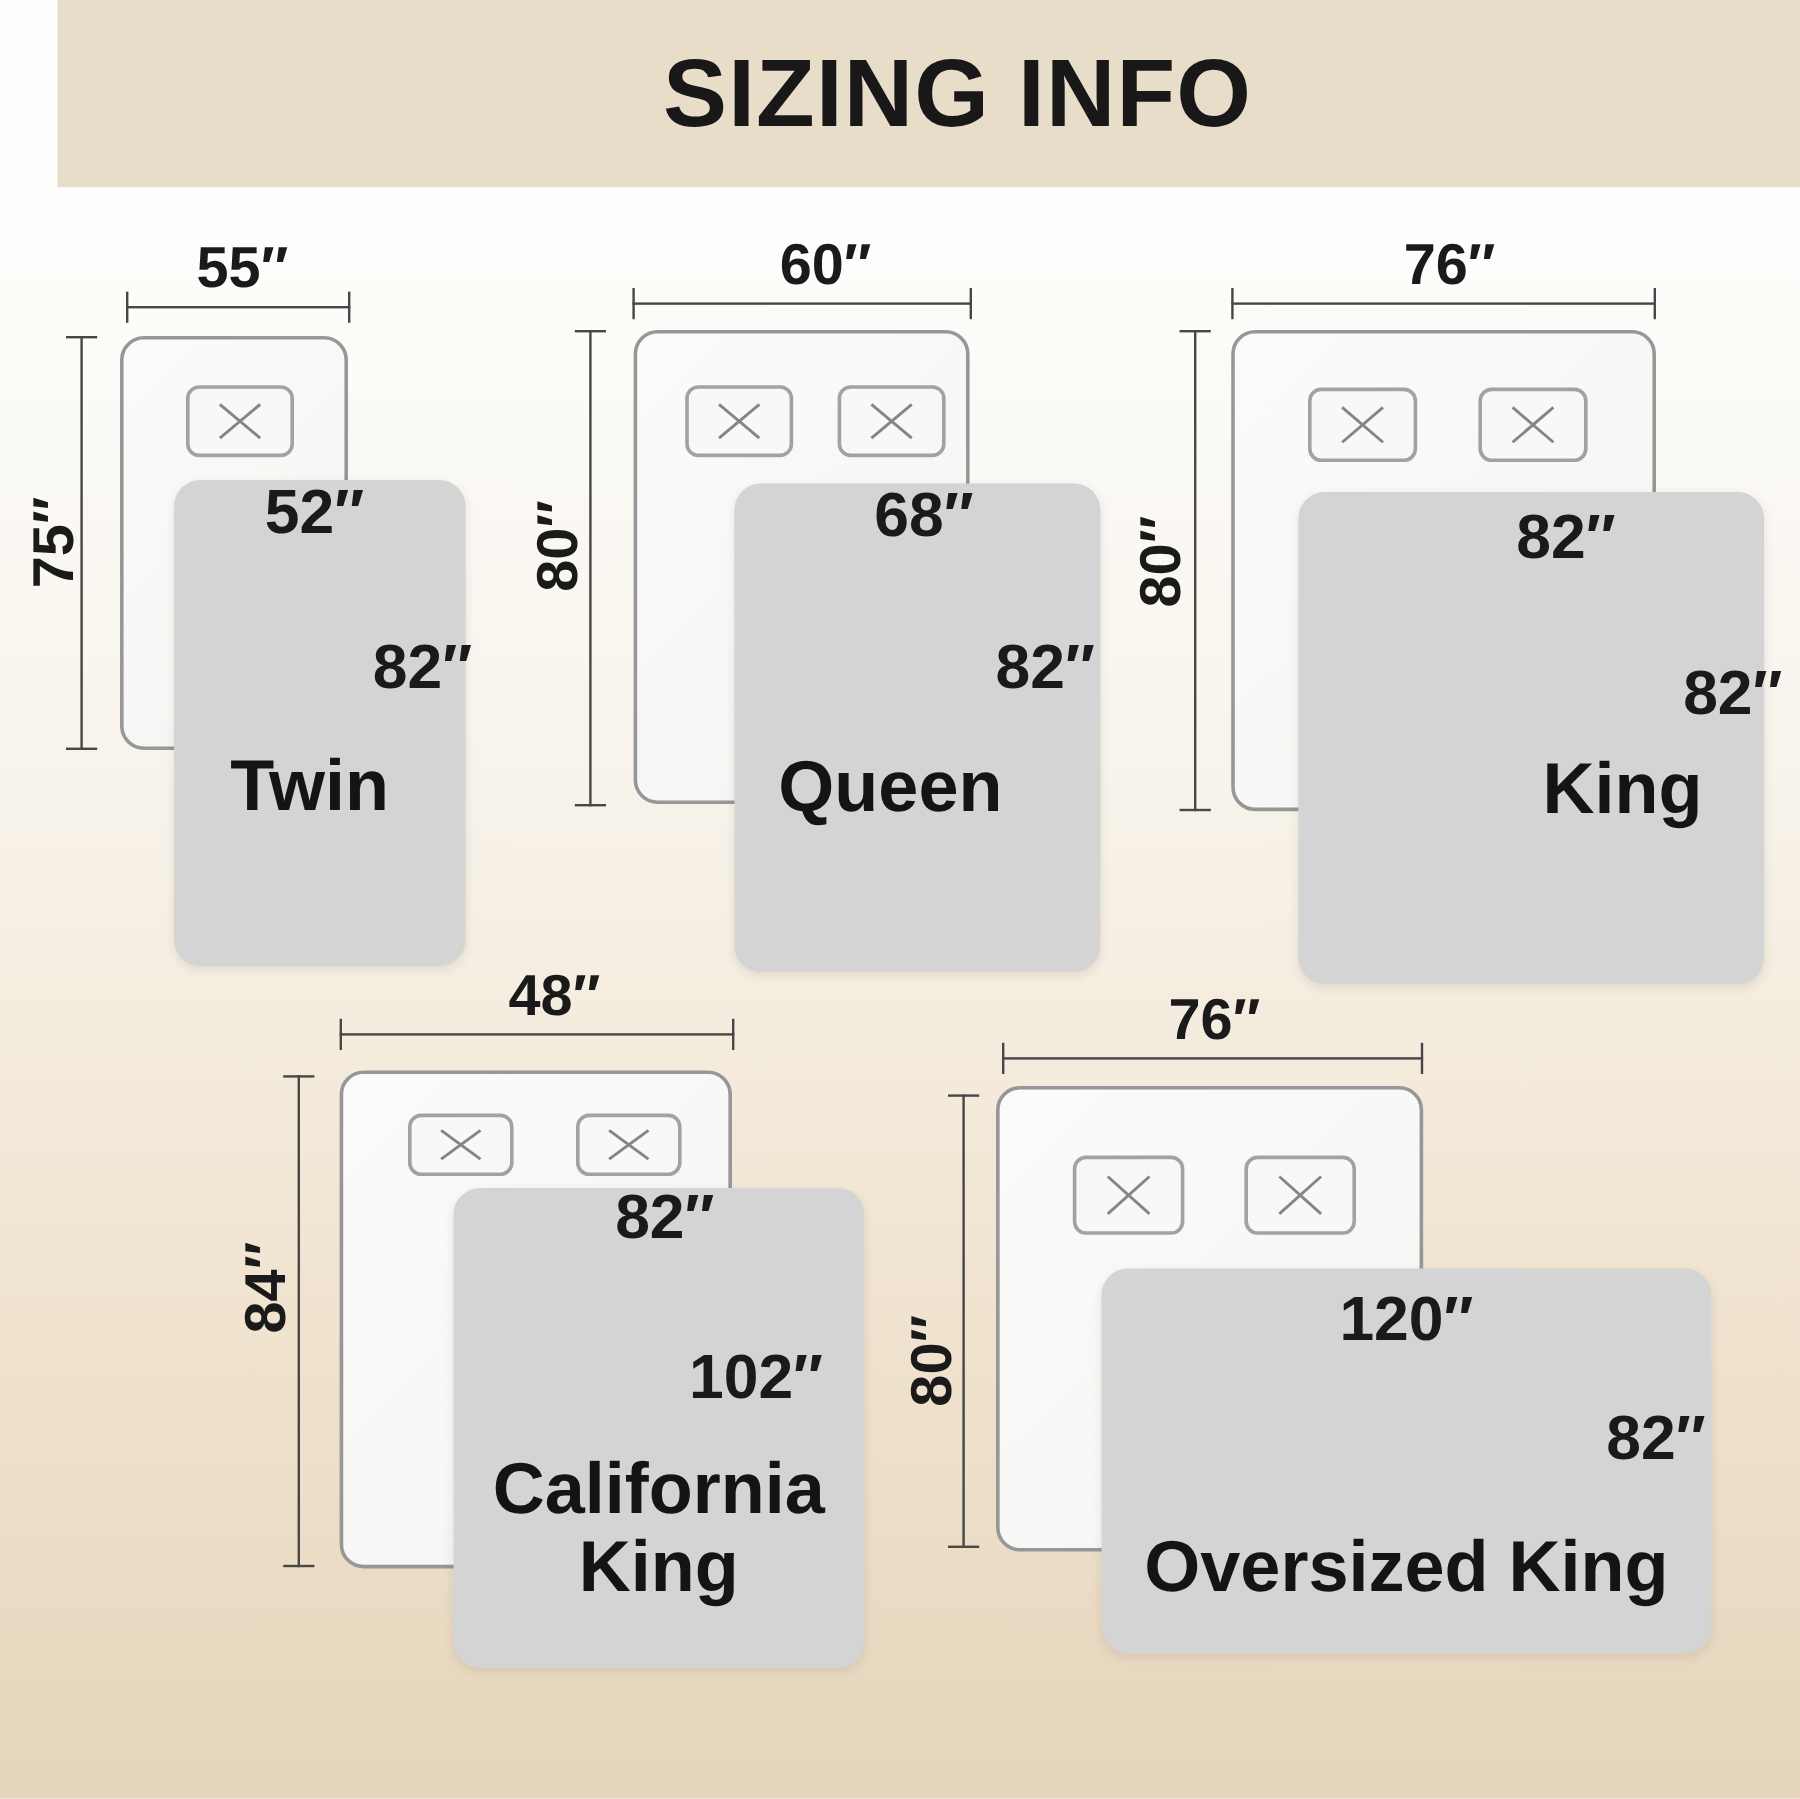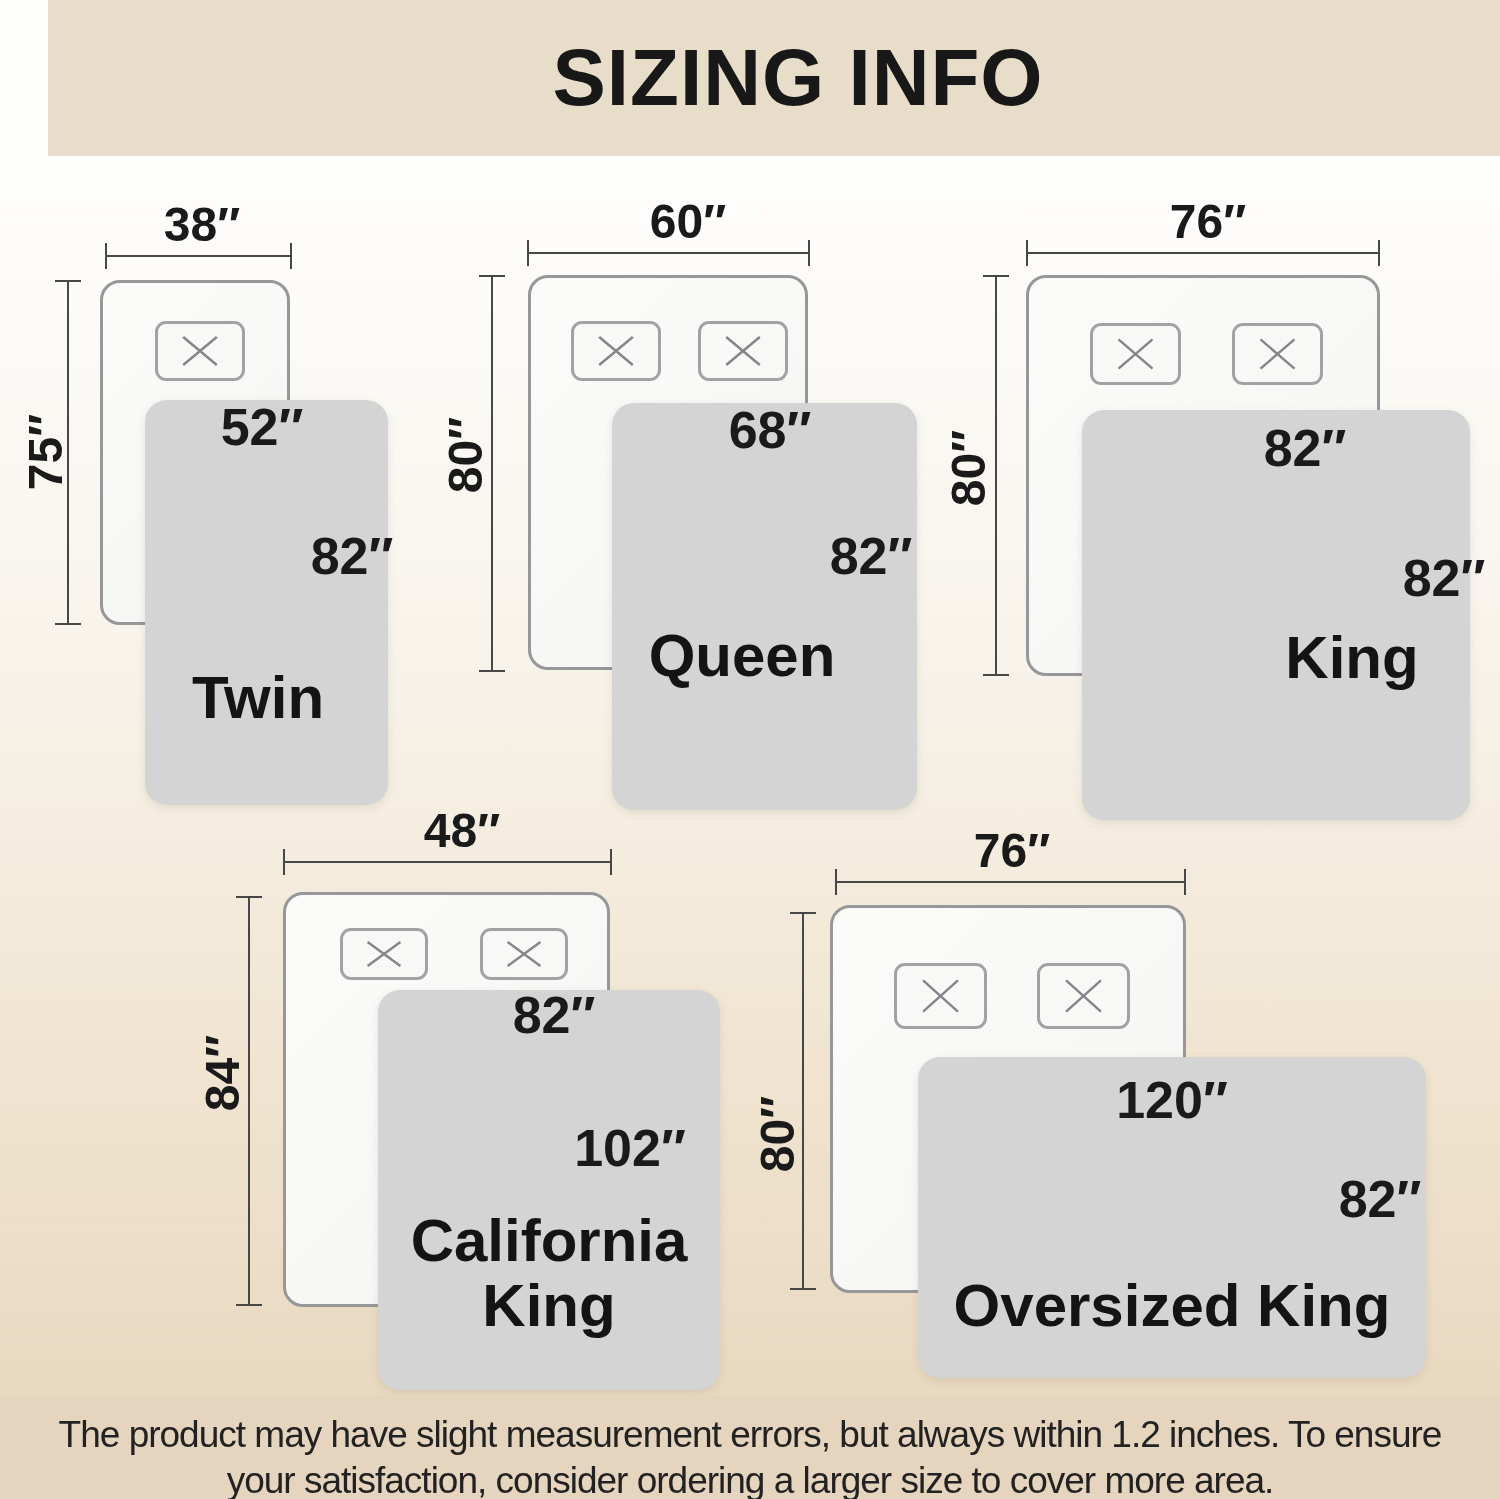--- a/index.html
+++ b/index.html
@@ -45,39 +45,39 @@
   <div id="header" class="band">
     <h1>SIZING INFO</h1>
   </div>
 
   <div>
     <div class="hdim" style="left:105px;top:243px;width:187px;">
       <span class="vt l"></span>
       <span class="hl"></span>
       <span class="vt r"></span>
     </div>
-    <div class="dim-label" style="left:202px;top:224px;">38″</div>
+    <div class="dim-label" style="left:202px;top:224px;">55″</div>
     <div class="vdim" style="left:55px;top:280px;height:345px;">
       <span class="ht t"></span>
       <span class="vl"></span>
       <span class="ht b"></span>
     </div>
     <div class="dim-label rot" style="left:45px;top:452px;">75″</div>
     <div class="mattress" style="left:100px;top:280px;width:190px;height:345px;">
       <div class="pillow" style="left:52px;top:38px;width:90px;height:60px;">
         <svg viewBox="0 0 100 100" preserveAspectRatio="none">
             <line x1="30" y1="24" x2="70" y2="76"></line>
             <line x1="70" y1="24" x2="30" y2="76"></line>
           </svg>
       </div>
     </div>
     <div class="blanket" style="left:145px;top:400px;width:243px;height:405px;"></div>
     <div class="num-label" style="left:262px;top:427px;">52″</div>
     <div class="num-label" style="left:352px;top:556px;">82″</div>
-    <div class="bed-name" style="left:258px;top:655px;margin-top:43px;">Twin</div>
+    <div class="bed-name" style="left:258px;top:655px;">Twin</div>
   </div>
 
   <div>
     <div class="hdim" style="left:527px;top:240px;width:283px;">
       <span class="vt l"></span>
       <span class="hl"></span>
       <span class="vt r"></span>
     </div>
     <div class="dim-label" style="left:688px;top:221px;">60″</div>
     <div class="vdim" style="left:479px;top:275px;height:397px;">
@@ -198,17 +198,14 @@
             <line x1="70" y1="24" x2="30" y2="76"></line>
           </svg>
       </div>
     </div>
     <div class="blanket" style="left:918px;top:1057px;width:508px;height:321px;"></div>
     <div class="num-label" style="left:1172px;top:1100px;">120″</div>
     <div class="num-label" style="left:1380px;top:1199px;">82″</div>
     <div class="bed-name wrap" style="left:1172px;top:1306px;width:470px;">Oversized King</div>
   </div>
 
-  <div id="footer" class="band">
-    <div class="note">The product may have slight measurement errors, but always within 1.2 inches. To ensure your satisfaction, consider ordering a larger size to cover more area.</div>
-  </div>
 
 </div>
 
 </body></html>

